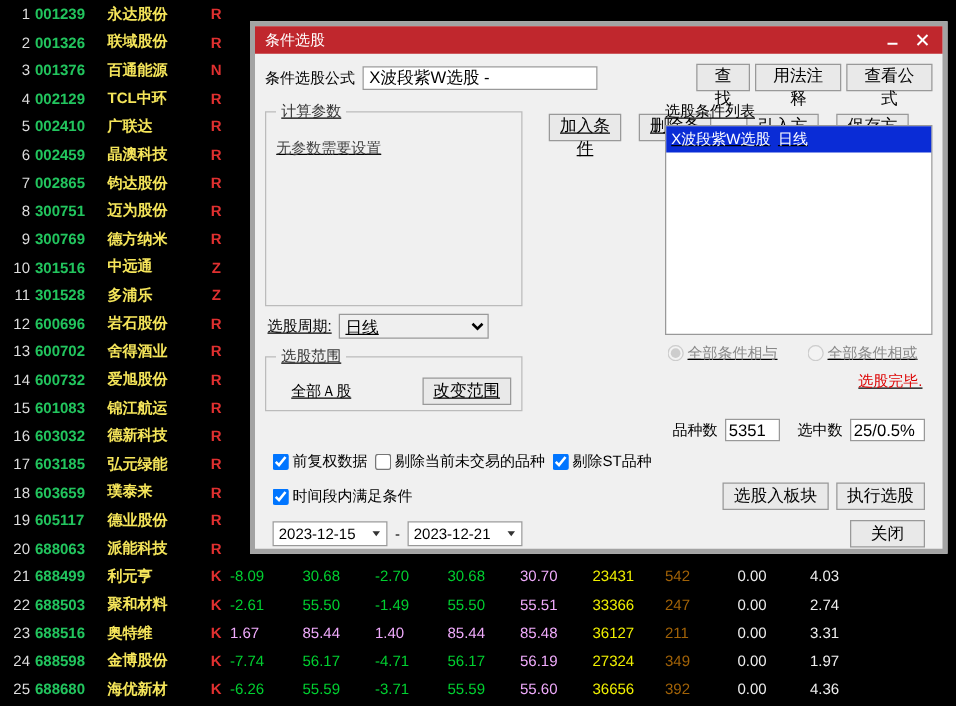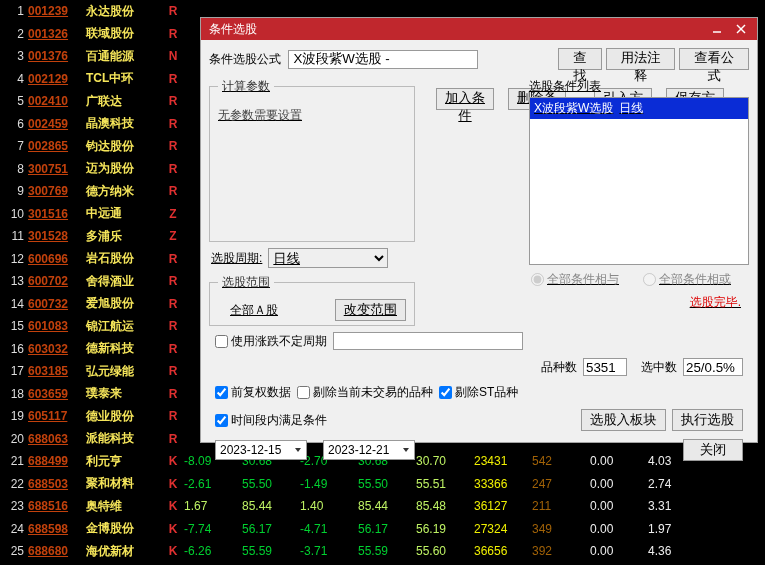--- a/index.html
+++ b/index.html
@@ -1,29 +1,29 @@
 <!DOCTYPE html>
 <html><head>
 <meta charset="utf-8">
 <style>
 * { margin: 0; padding: 0; box-sizing: border-box; font-family: "Microsoft YaHei", Arial, sans-serif; }
 body { background: #000; width: 765px; height: 565px; overflow: hidden; position: relative; font-size: 12px; }
 
 .table { position: absolute; top: 0; left: 0; width: 765px; }
 .row { display: flex; height: 22.5px; align-items: center; color: #fff; }
 .c-idx { width: 28px; text-align: right; color: #ddd; padding-right: 4px; }
-.c-code { width: 58px; color: #c2410c; font-weight: bold; text-decoration: underline; }
+.c-code { width: 58px; color: #22c55e; font-weight: bold; }
 .c-name { width: 76px; color: #f5e55a; font-weight: bold; }
 .c-flag { width: 22px; color: #e03030; text-align: center; font-weight: bold; }
 .c-v { width: 58px; text-align: left; padding-right: 6px; }
-.red { color: #bef264; } .green { color: #00d030; } .yellow { color: #f0f000; }
+.red { color: #f0abfc; } .green { color: #00d030; } .yellow { color: #f0f000; }
 .white { color: #eee; } .purple { color: #a16207; }
 
 .dialog { position: absolute; top: 17px; left: 200px; width: 558px; height: 426px;
-  background: #f0f0f0; border: 1px solid #a3a3a3; font-size: 12px; }
+  background: #f0f0f0; border: 4px solid #a3a3a3; font-size: 12px; }
 .titlebar { background: #c0272d; height: 22px; display: flex; align-items: center; padding: 0 4px; color: #fff; }
 .titlebar .t { flex: 1; padding-left: 4px; }
 .winbtn { width: 24px; height: 18px; display: flex; align-items: center; justify-content: center; color: #fff; cursor: pointer; }
 .winbtn svg { width: 10px; height: 10px; }
 
 .content { padding: 8px; }
 .toprow { display: flex; align-items: center; gap: 4px; margin-bottom: 8px; }
 .toprow .lbl { width: 78px; }
 .toprow input { width: 196px; height: 19px; border: 1px solid #999; padding: 0 4px; background: #fff; }
 .btn { height: 22px; padding: 0 8px; background: #e9e9e9; border: 1px solid #999; cursor: pointer; }
@@ -321,27 +321,20 @@
             </label>
           <label class="chk">
               <input type="radio" disabled="" style="">
               <span>全部条件相或</span>
             </label>
         </div>
         <div class="status">选股完毕.</div>
       </div>
     </div>
     <div class="bottom">
-      <div class="brow">
-        <label class="chk">
-            <input type="checkbox" style="">
-            <span>使用涨跌不定周期</span>
-          </label>
-        <input class="txt" style="width: 190px;">
-      </div>
       <div class="brow" style="justify-content:flex-end">
         <span>品种数</span>
         <input class="txt" style="width: 44px;" value="5351">
         <span style="margin-left:8px">选中数</span>
         <input class="txt" style="width: 60px;" value="25/0.5%">
       </div>
       <div class="brow">
         <label class="chk">
             <input type="checkbox" checked="" style="">
             <span>前复权数据</span>

